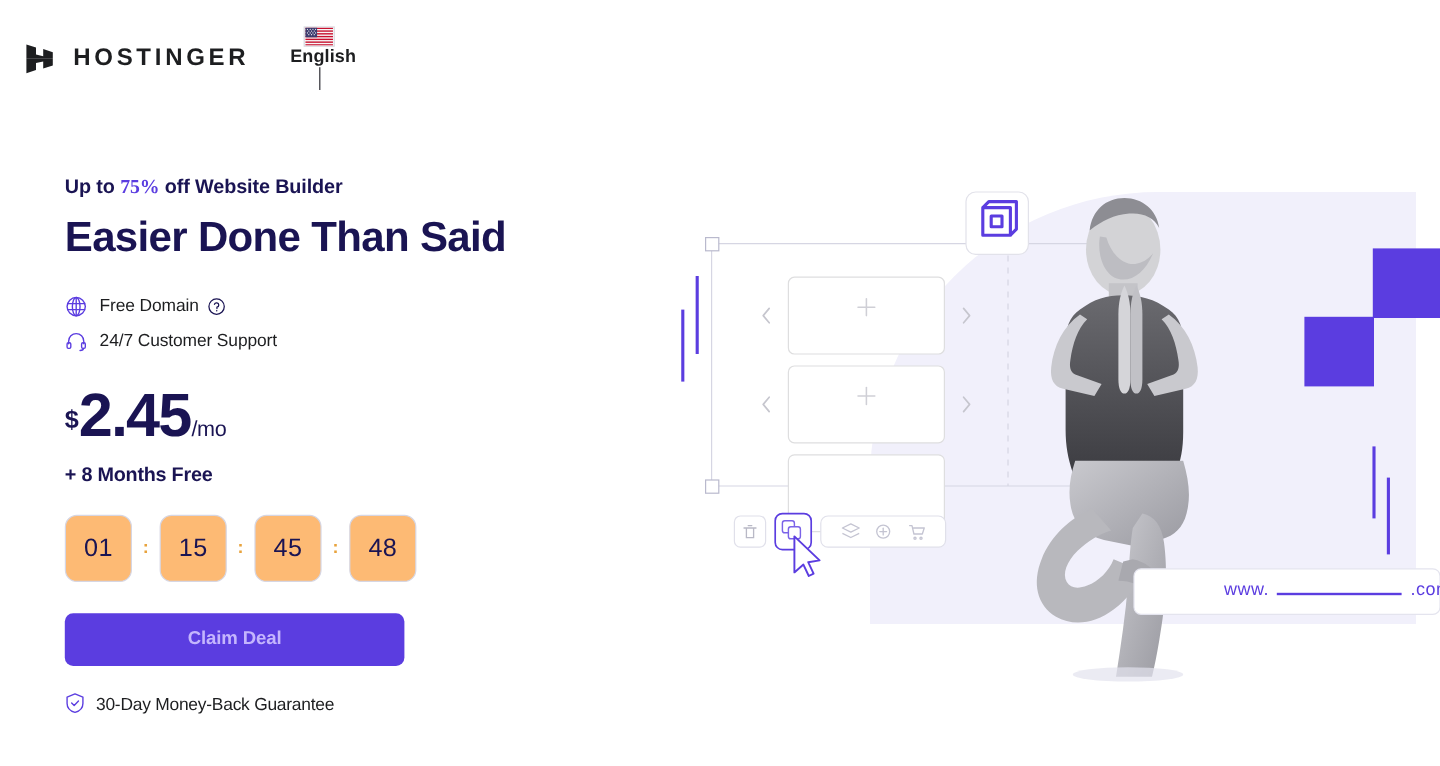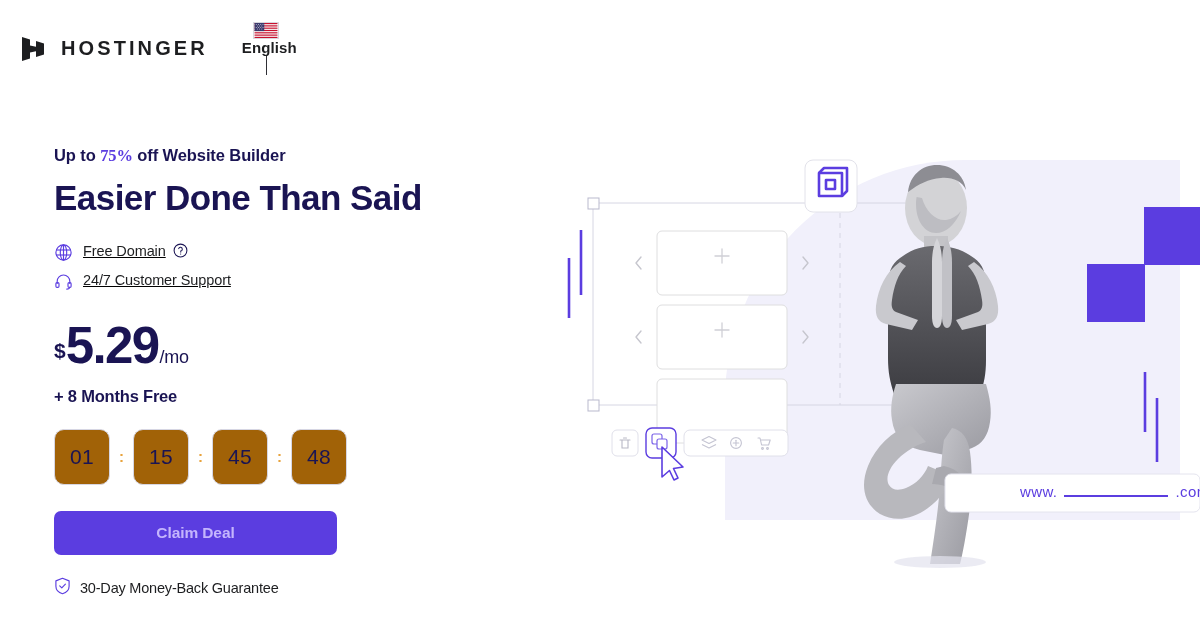--- a/index.html
+++ b/index.html
@@ -30,21 +30,21 @@
   .left { position: absolute; left: 54px; top: 146px; width: 420px; }
   .eyebrow {
     font-size: 16.5px; font-weight: bold; color: #1a1453; letter-spacing: -.1px;
   }
   .eyebrow .accent { color: #5b3de0; font-family: Liberation Serif, serif; }
   .headline {
     margin-top: 13px; font-size: 35px; font-weight: bold; color: #1a1453;
     letter-spacing: -.55px; line-height: 1.08;
   }
   .features { margin-top: 26px; }
-  .feature { display: flex; height: 25px; margin-bottom: 4px; text-decoration: underline; }
+  .feature { display: flex; align-items: center; height: 25px; margin-bottom: 4px; }
   .feature-icon { width: 19px; height: 19px; flex: 0 0 19px; }
   .feature-text {
     margin-left: 10px; font-size: 14.5px; color: #1d1e20; letter-spacing: -.1px;
   }
   .help-icon { margin-left: 7px; width: 15px; height: 15px; }
 
   .price-row {
     margin-top: 23px; display: flex; align-items: baseline; color: #1a1453;
   }
   .currency { font-size: 21px; font-weight: bold; align-self: flex-end; margin-bottom: 8px; }
@@ -52,21 +52,21 @@
   .period { font-size: 18px; letter-spacing: -.3px; margin-left: 1px; }
   .bonus {
     margin-top: 16px; font-size: 16.5px; font-weight: bold; color: #1a1453;
     letter-spacing: -.2px;
   }
 
   .timer { margin-top: 23px; display: flex; align-items: center; }
   .tbox {
     width: 56px; height: 56px; border: 1px solid #d6d6e3; border-radius: 10px;
     display: flex; align-items: center; justify-content: center;
-    font-size: 21px; color: #1a1453; letter-spacing: .3px; background: #a16207;
+    font-size: 21px; color: #1a1453; letter-spacing: .3px; background: #fdba74;
   }
   .tsep {
     width: 23px; text-align: center; font-size: 15px; color: #e8a33d;
     font-weight: bold; line-height: 1;
   }
 
   .cta {
     display: block; margin-top: 26px; width: 283px; height: 44px;
     background: #5b3de0; border: none; border-radius: 7px; cursor: pointer;
     color: #c4b5fd; font-size: 15.5px; font-weight: bold; font-family: inherit;
@@ -168,21 +168,21 @@
             <rect x="14" y="10.6" width="3.1" height="4.7" rx="1.1"></rect>
             <path d="M15.6 15.3c0 1-1.2 1.8-2.9 1.8" stroke-linecap="round"></path>
           </svg>
         </span>
         <span class="feature-text">24/7 Customer Support</span>
       </div>
     </div>
 
     <div class="price-row">
       <span class="currency">$</span>
-      <span class="amount">5.29</span>
+      <span class="amount">2.45</span>
       <span class="period">/mo</span>
     </div>
 
     <div class="bonus">+ 8 Months Free</div>
 
     <div class="timer">
       <div class="tbox">01</div>
       <div class="tsep">:</div>
       <div class="tbox">15</div>
       <div class="tsep">:</div>

